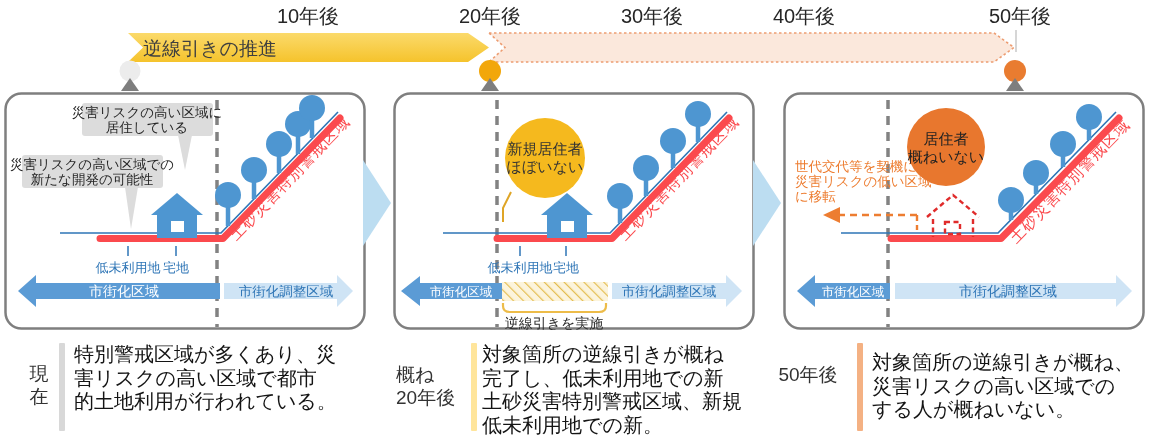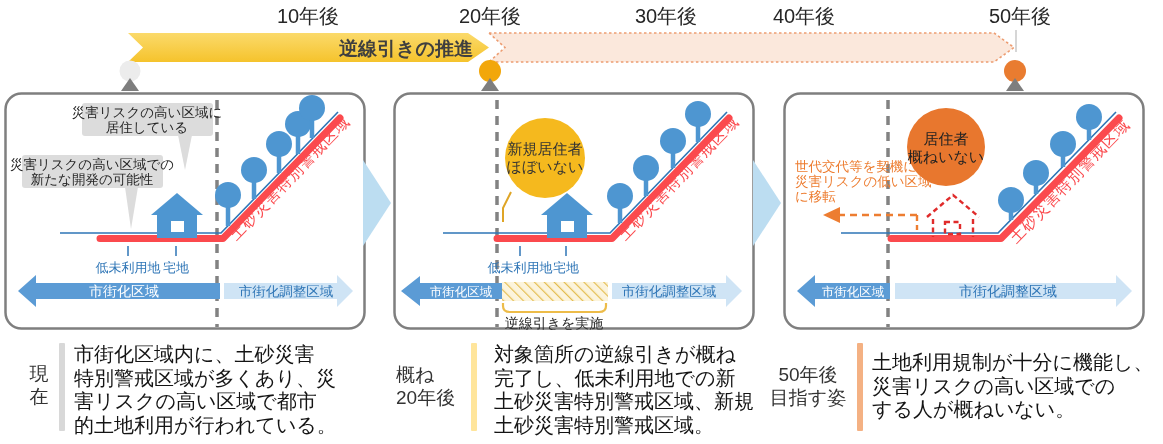--- a/index.html
+++ b/index.html
@@ -1,21 +1,21 @@
 <!DOCTYPE html>
 <html><head>
 <meta charset="utf-8">
 <style>
   html,body{margin:0;padding:0;background:#fff;}
   .stage{position:relative;width:1163px;height:436px;background:#fff;overflow:hidden;
          font-family:"Liberation Sans","DejaVu Sans",sans-serif;}
   .abs{position:absolute;}
   .tick-label{position:absolute;top:3px;width:120px;text-align:center;font-size:20px;color:#262626;}
-  .banner-label{position:absolute;top:36px;height:26px;line-height:26px;text-align:right;
-                font-size:19px;font-weight:700;color:#3f3f3f;}
+  .banner-label{position:absolute;top:36px;height:26px;line-height:26px;text-align:left;
+                font-size:19px;font-weight:400;color:#3f3f3f;}
   .panel{position:absolute;top:92px;width:362px;height:238px;}
   .panel svg{display:block;}
   svg text{font-family:"Liberation Sans","DejaVu Sans",sans-serif;}
   .caption{position:absolute;display:flex;}
   .cap-label{font-size:19px;line-height:23px;color:#333;}
   .cap-bar{width:6px;height:88px;border-radius:1px;}
   .cap-text{font-size:20px;line-height:23.5px;color:#141414;white-space:nowrap;}
 </style>
 </head>
 <body>
@@ -35,21 +35,21 @@
     <circle cx="130" cy="71" r="10.5" fill="#ECECEC"></circle>
     <circle cx="490" cy="71" r="11" fill="#F2A70B"></circle>
     <circle cx="1015" cy="71" r="11" fill="#E97C30"></circle>
     <polygon points="121,91 139,91 130,78" fill="#7E7E7E"></polygon>
     <polygon points="481,91 499,91 490,78" fill="#7E7E7E"></polygon>
     <polygon points="1006,91 1024,91 1015,78" fill="#7E7E7E"></polygon>
   </svg>
 
   <div class="tick-label" style="left:248px">10年後</div>
   <div class="tick-label" style="left:430px">20年後</div>
-  <div class="tick-label" style="left:606px">30年後</div>
+  <div class="tick-label" style="left:592px">30年後</div>
   <div class="tick-label" style="left:744px">40年後</div>
   <div class="tick-label" style="left:960px">50年後</div>
 
   <div class="banner-label" style="left:143px;width:330px">逆線引きの推進</div>
 
   <div class="panel" style="left:4px">
     <svg width="362" height="238" viewBox="0 0 362 238">
       <rect x="1.5" y="1.5" width="359" height="235" rx="16" fill="#fff" stroke="#7F7F7F" stroke-width="2.5"></rect>
       <line x1="213" y1="8" x2="213" y2="235" stroke="#828282" stroke-width="3.5" stroke-dasharray="9 7"></line>
       <polyline points="56,141 217,141 334,20" fill="none" stroke="#2E75B6" stroke-width="1.6"></polyline>
@@ -212,47 +212,45 @@
     <polygon points="0,0 28,43 0,86" fill="#BCDDF1"></polygon>
   </svg>
 
   <div class="caption" style="left:26px;top:343px">
     <div class="cap-label" style="width:26px;text-align:center;padding-top:19px">
       <div>現</div>
       <div>在</div>
     </div>
     <div class="cap-bar" style="margin-left:7px;background:#D8D8D8"></div>
     <div class="cap-text" style="margin-left:9px">
-      <div>市街化区域内に、土砂災害</div>
       <div>特別警戒区域が多くあり、災</div>
       <div>害リスクの高い区域で都市</div>
       <div>的土地利用が行われている。</div>
     </div>
   </div>
 
   <div class="caption" style="left:396px;top:343px">
     <div class="cap-label" style="width:68px;padding-top:20px">
       <div>概ね</div>
       <div>20年後</div>
     </div>
     <div class="cap-bar" style="margin-left:7px;background:#FFE59B"></div>
-    <div class="cap-text" style="margin-left:17px">
+    <div class="cap-text" style="margin-left:5px">
       <div>対象箇所の逆線引きが概ね</div>
       <div>完了し、低未利用地での新</div>
       <div>土砂災害特別警戒区域、新規</div>
-      <div>土砂災害特別警戒区域。</div>
+      <div>低未利用地での新。</div>
     </div>
   </div>
 
   <div class="caption" style="left:763px;top:343px">
     <div class="cap-label" style="width:90px;text-align:center;padding-top:20px">
       <div>50年後</div>
-      <div>目指す姿</div>
     </div>
     <div class="cap-bar" style="margin-left:4px;background:#F4B183"></div>
     <div class="cap-text" style="margin-left:9px;padding-top:8px">
-      <div>土地利用規制が十分に機能し、</div>
+      <div>対象箇所の逆線引きが概ね、</div>
       <div>災害リスクの高い区域での</div>
       <div>する人が概ねいない。</div>
     </div>
   </div>
 
 </div>
 
 </body></html>

